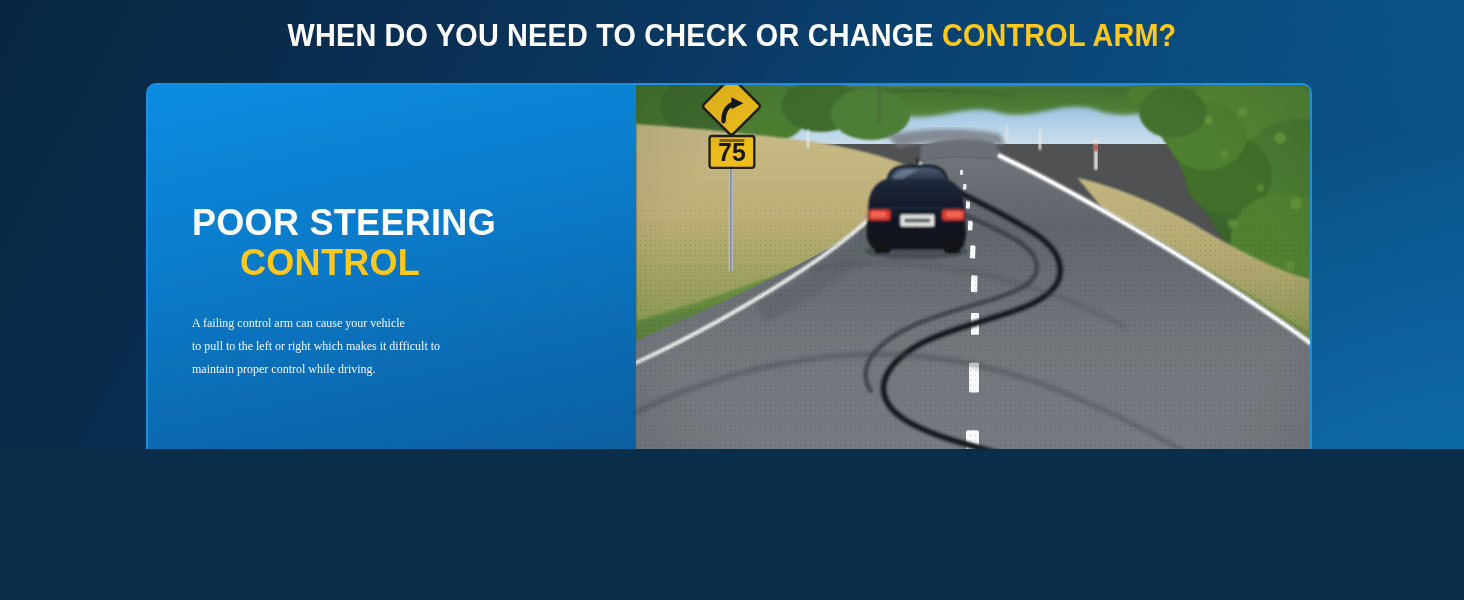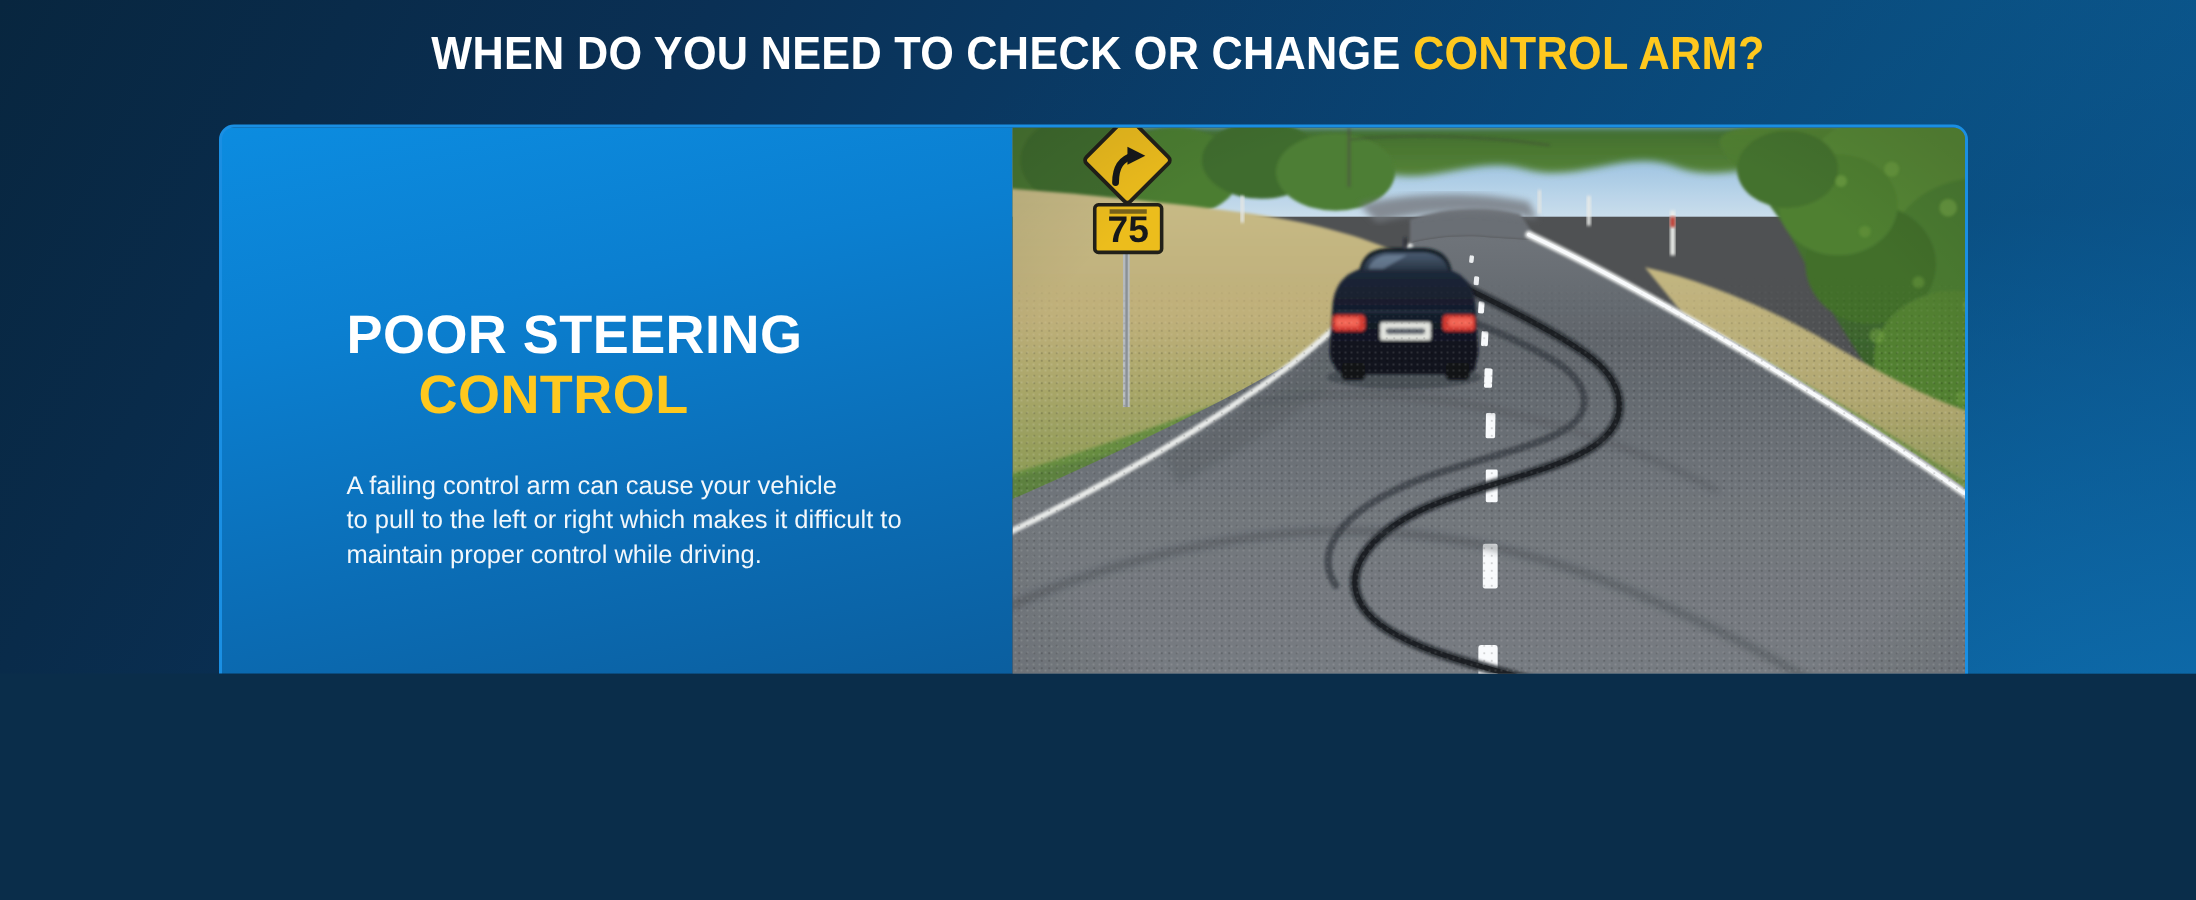--- a/index.html
+++ b/index.html
@@ -51,21 +51,20 @@
     position: absolute;
     left: 146px;
     top: 83px;
     width: 1166px;
     height: 455px;
     border-radius: 10px;
     border: 2px solid #1a8fe3;
     background: linear-gradient(168deg, #0c8ce0 0%, #0b7fd0 22%, #0b6cb4 48%, #0b5c9b 72%, #0c5692 100%);
     overflow: hidden;
     display: flex;
-    padding-left: 39px;
   }
 
   
   .panel {
     position: relative;
     width: 488px;
     flex: 0 0 488px;
     height: 100%;
     padding: 0 34px 0 44px;
     display: flex;
@@ -82,25 +81,26 @@
     color: #ffffff;
   }
   .panel-heading .line2 {
     display: block;
     color: #ffc81e;
     margin-left: 48px;
   }
 
   .panel-body {
     margin-top: 29px;
-    font-size: 17px;
+    font-size: 12px;
     line-height: 23px;
     color: #f2f7fb;
     font-weight: 400;
     max-width: 420px;
+    font-family: Liberation Serif, serif;
   }
   .panel-body span { display: block; white-space: nowrap; }
 
   
   .photo {
     position: relative;
     flex: 1 1 auto;
     height: 100%;
     overflow: hidden;
     background: #4d4d4d;

